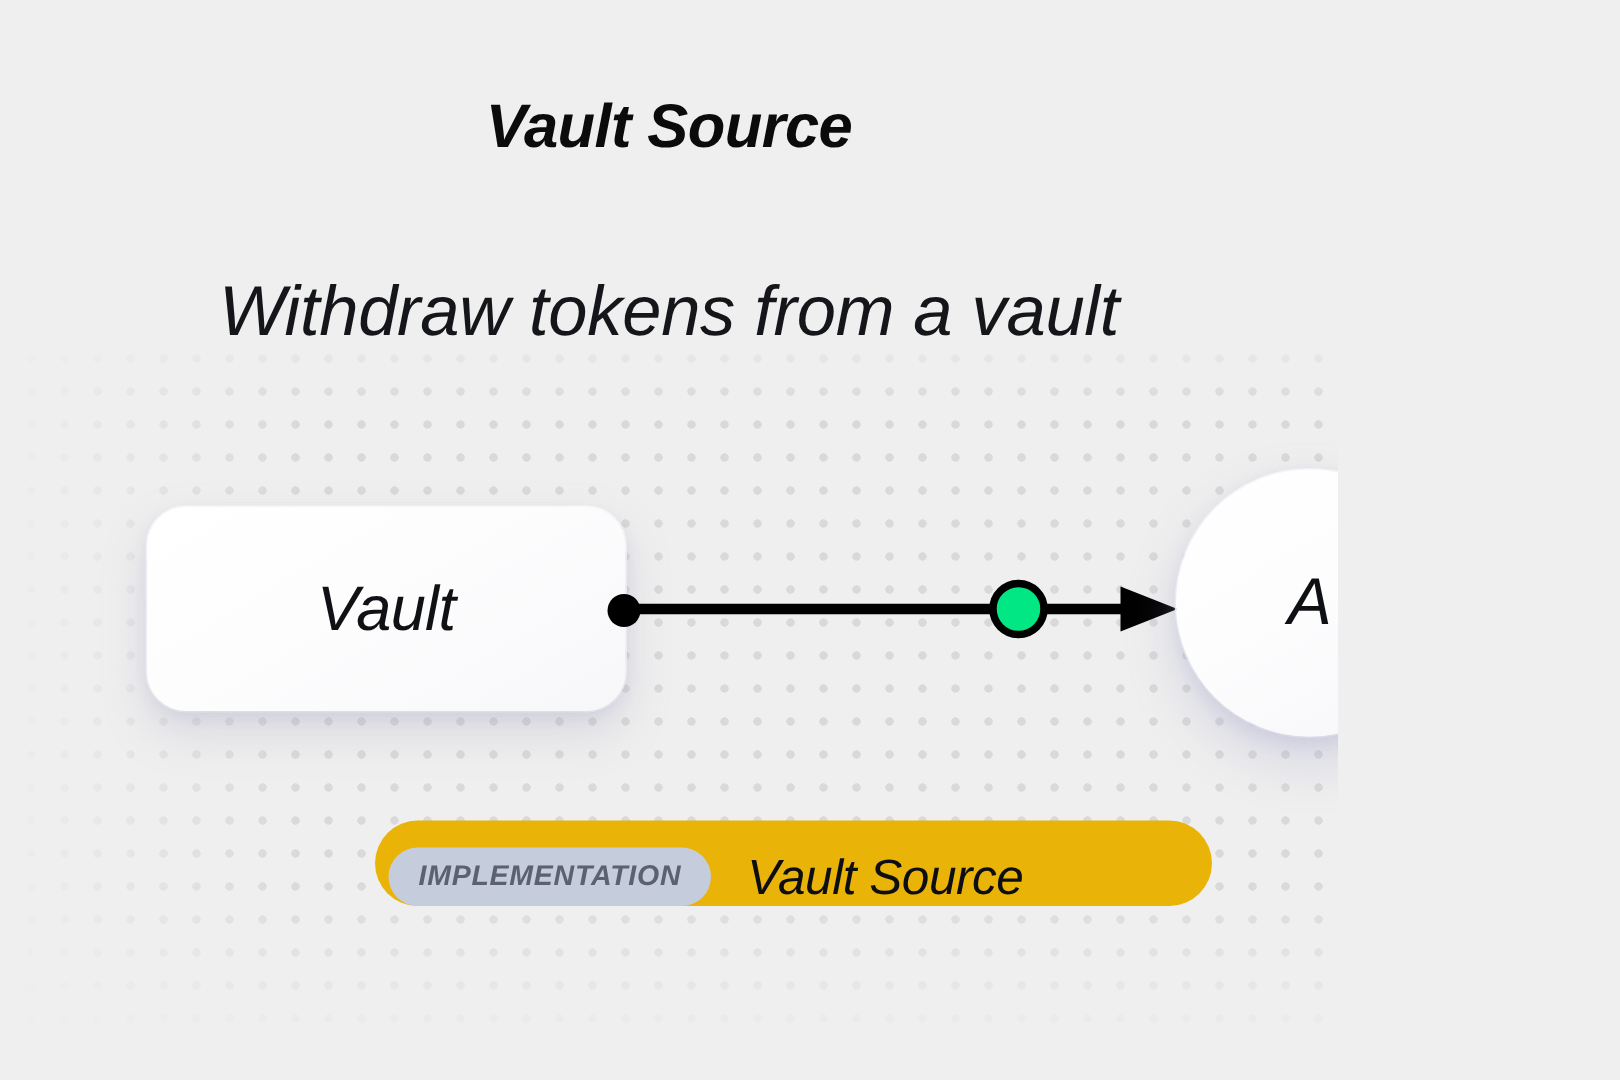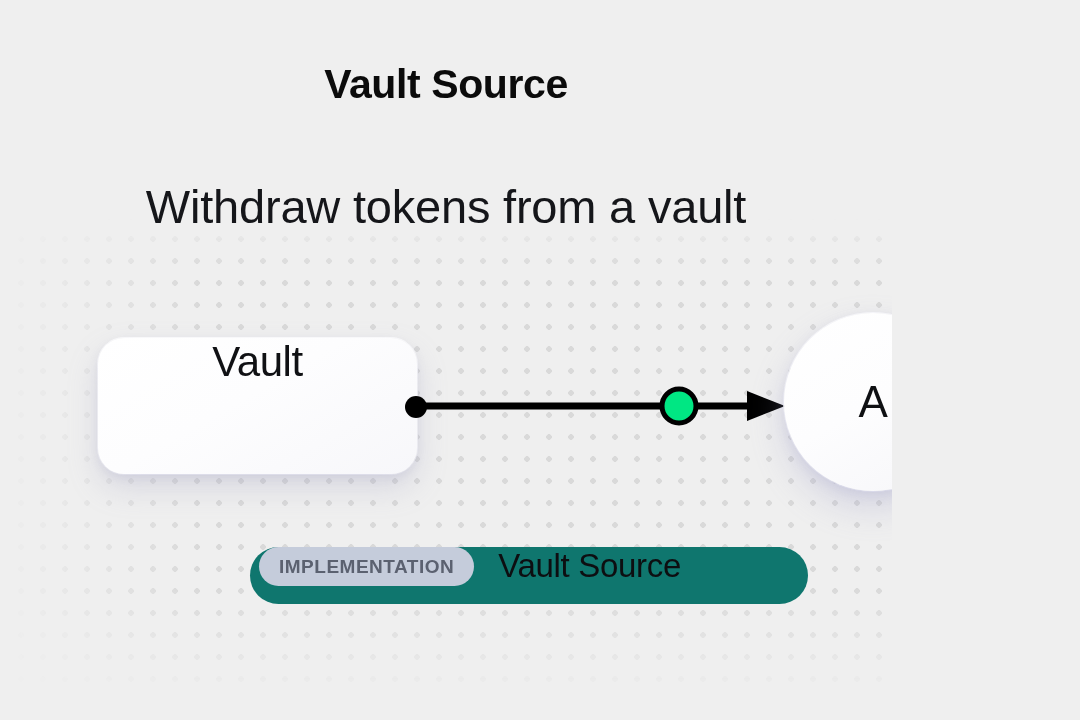--- a/index.html
+++ b/index.html
@@ -7,20 +7,21 @@
     padding: 0;
     background: #efefef;
   }
   #stage {
     position: relative;
     width: 892px;
     height: 720px;
     overflow: hidden;
     background: #efefef;
     font-family: "Liberation Sans", sans-serif;
+    font-style: italic;
   }
 
   
   #dotgrid {
     position: absolute;
     left: 0;
     top: 218px;
     width: 1080px;
     height: 490px;
     background-image: radial-gradient(circle, #d9d9d9 2.6px, rgba(217,217,217,0) 3.0px);
@@ -79,21 +80,21 @@
     top: 338px;
     width: 319px;
     height: 136px;
     border-radius: 26px;
     background: linear-gradient(150deg, #ffffff 0%, #fdfdfe 45%, #f7f7fa 100%);
     box-shadow:
        0 14px 30px rgba(150,150,185,0.26),
        0 4px 10px rgba(150,150,185,0.16),
        0 0 0 1px rgba(255,255,255,0.9);
     display: flex;
-    align-items: flex-start;
+    align-items: center;
     justify-content: center;
   }
   #vault-label {
     font-size: 42px;
     font-weight: 400;
     color: #101114;
     letter-spacing: -0.4px;
   }
 
   
@@ -132,23 +133,23 @@
   }
 
   
   #impl-badge {
     position: absolute;
     left: 250px;
     top: 547px;
     width: 558px;
     height: 57px;
     border-radius: 29px;
-    background: #0f766e;
-    display: flex;
-    align-items: flex-start;
+    background: #eab308;
+    display: flex;
+    align-items: flex-end;
     box-sizing: border-box;
     padding-left: 9px;
   }
   #impl-tag {
     height: 39px;
     border-radius: 20px;
     background: #c5ccdb;
     color: #5b6170;
     font-size: 19px;
     font-weight: 700;

